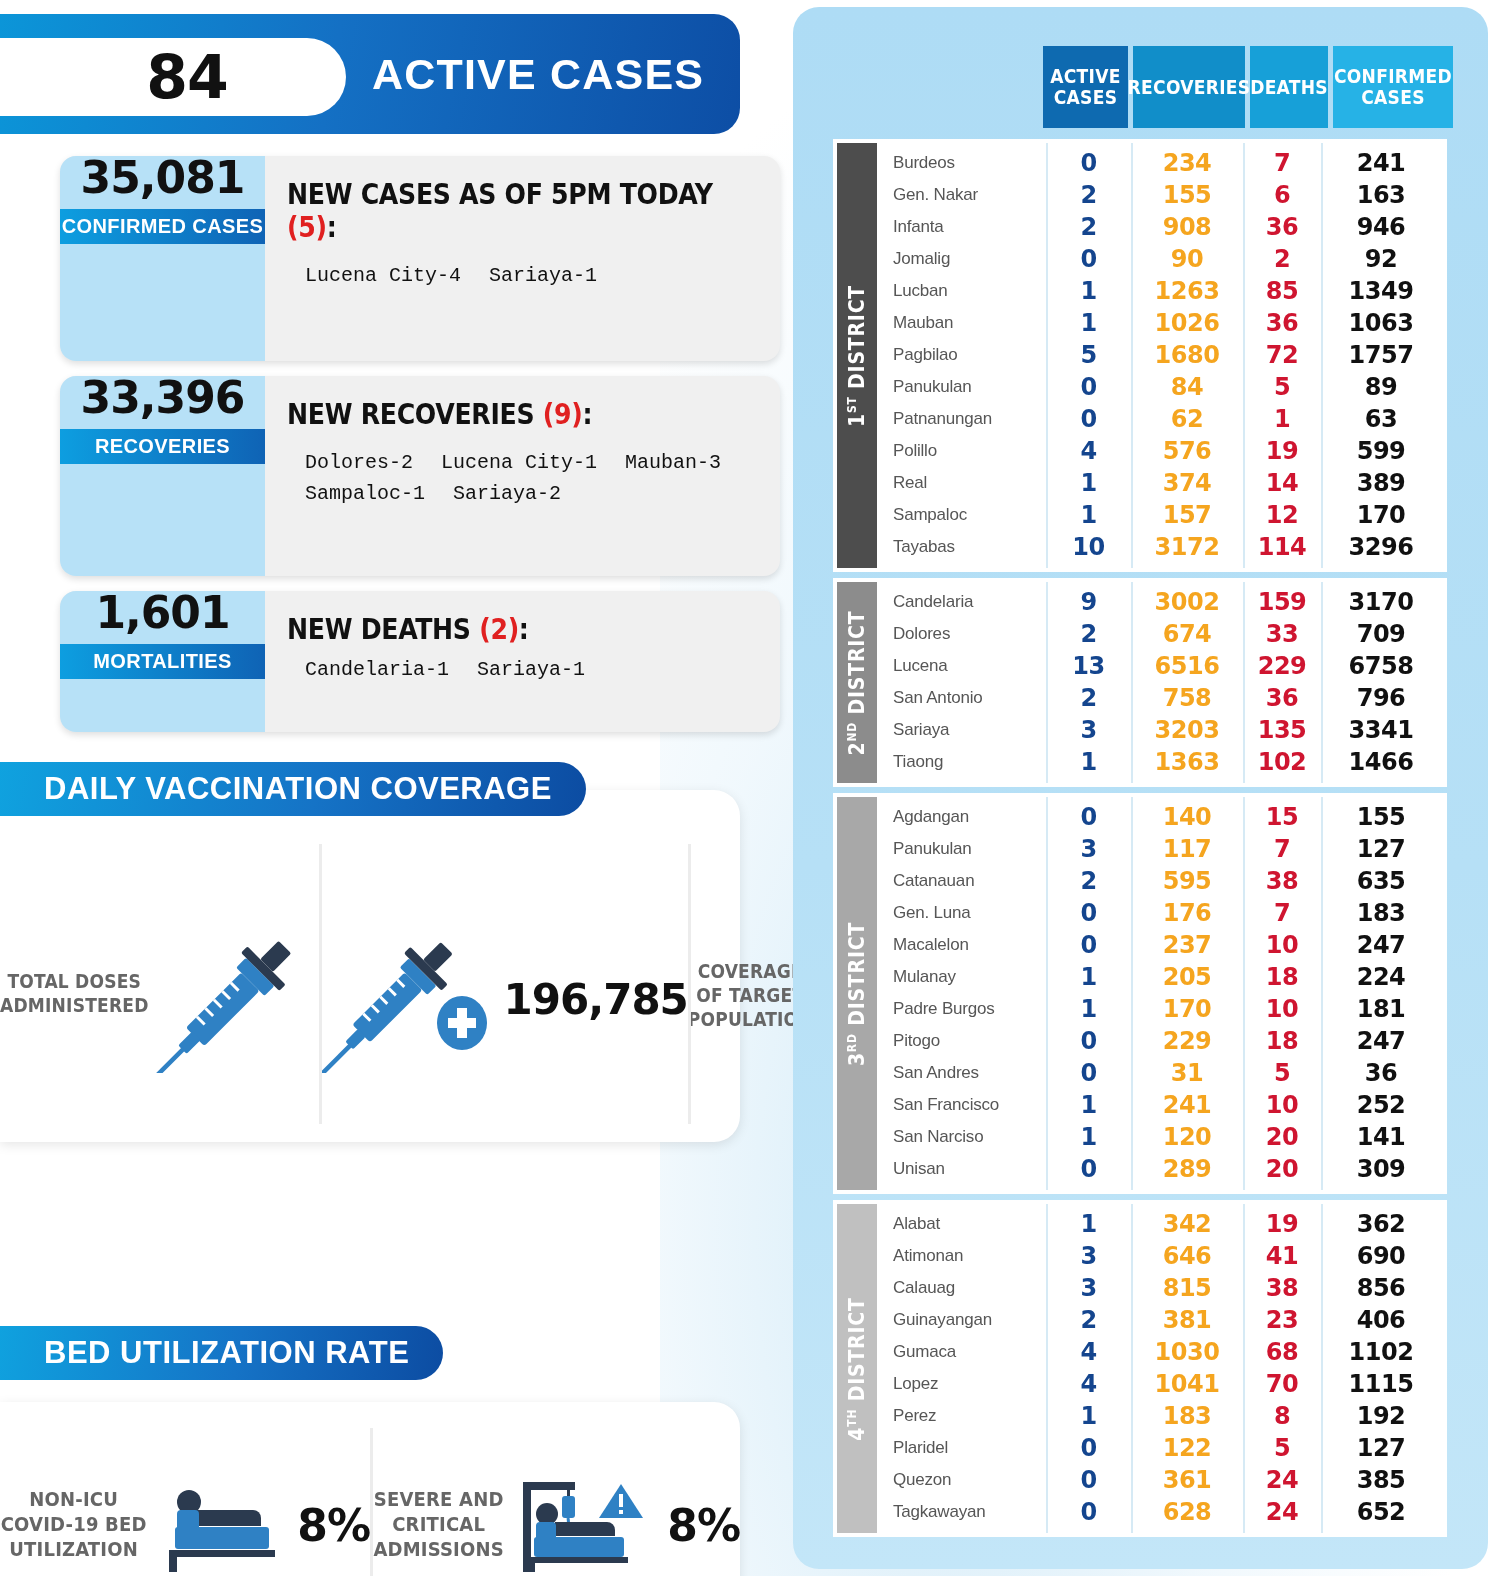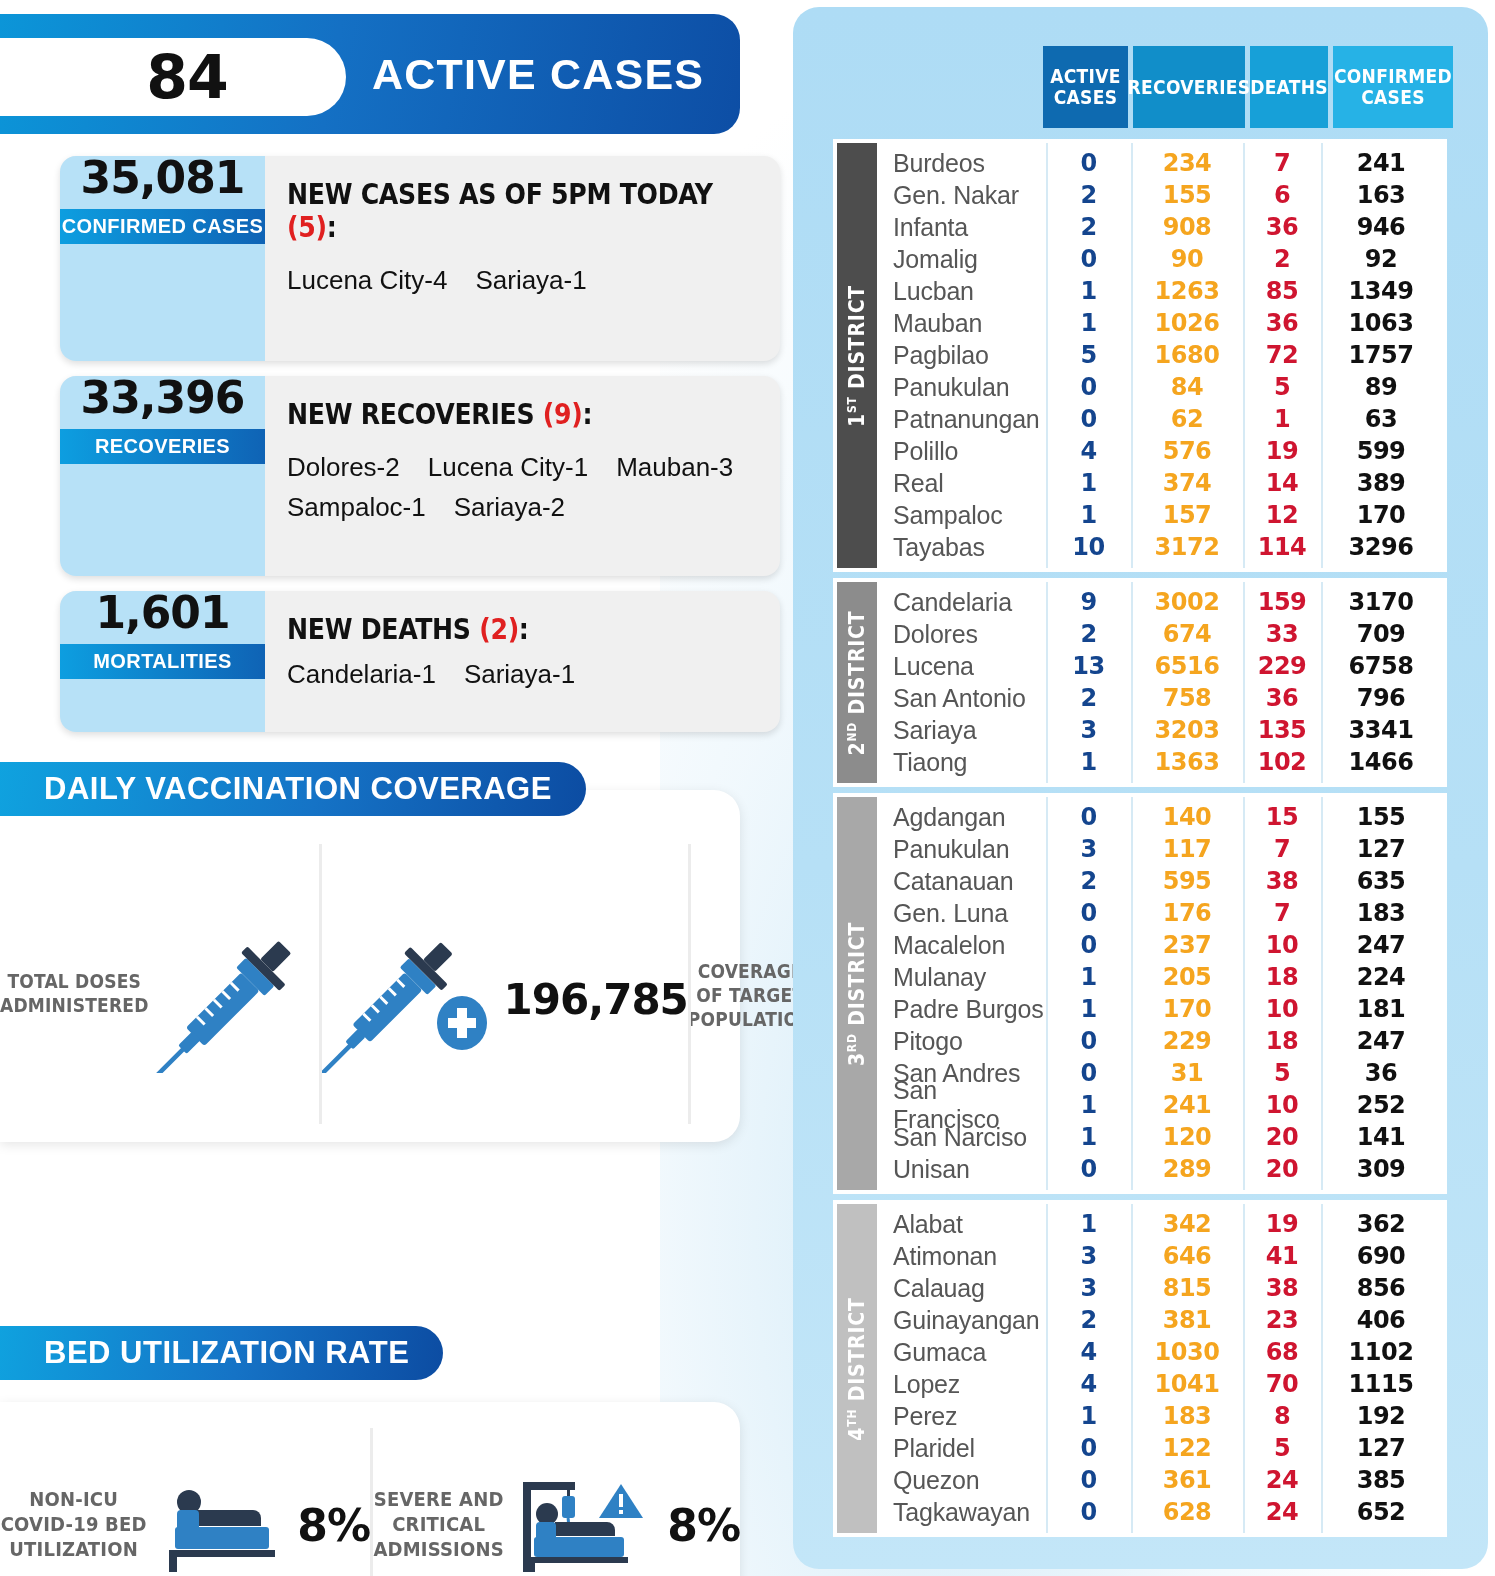--- a/index.html
+++ b/index.html
@@ -66,22 +66,23 @@
     color:#fff; font-weight:700; font-size:20px; letter-spacing:.4px;
     padding:6px 0;
   }
   .card .body { position:absolute; left:205px; top:0; right:0; bottom:0; padding:22px 18px 0 22px; }
   .card .heading {
     font-family:"DejaVu Sans Condensed","Liberation Sans Narrow","Liberation Sans", sans-serif;
     font-weight:700; font-size:28px; color:#111; letter-spacing:-.3px;
   }
   .card .heading .cnt { color:#e02020; }
   .card .towns {
-    margin-top:16px; font-size:26px; color:#111; line-height:1.55;
-    font-family:Liberation Sans, sans-serif;
+    margin-top:16px; font-size:20px; color:#111; line-height:1.55;
+    font-family:Liberation Mono, monospace;
+    margin-left:18px;
   }
   .card .towns span { margin-right:28px; white-space:nowrap; }
 
   #card-cases { top:156px; height:205px; }
   #card-recov { top:376px; height:200px; }
   #card-death { top:591px; height:141px; }
 
   
   .banner {
     position:absolute; left:-14px; height:54px;
@@ -166,21 +167,21 @@
   }
   .dlabel .bar sup { font-size:12px; vertical-align:super; }
   .d1 .bar { background:#4d4d4d; }
   .d2 .bar { background:#8c8c8c; }
   .d3 .bar { background:#a8a8a8; }
   .d4 .bar { background:#c0c0c0; }
 
   .rows { flex:1; padding:8px 0 9px 0; position:relative; }
   .row { display:flex; align-items:center; height:32px; }
   .c-town { width:167px; padding-left:14px;
-    font-size:25px; color:#565656;
+    font-size:17px; color:#565656;
     font-family:"Liberation Sans", sans-serif; letter-spacing:-.2px; }
   .c-num { text-align:center; font-weight:700; font-size:24px;
     font-family:"DejaVu Sans", sans-serif; letter-spacing:-.5px; }
   .c-active { width:85px; color:#14458e; }
   .c-recov  { width:112px; color:#f5a51f; }
   .c-death  { width:78px;  color:#cf1530; }
   .c-conf   { width:120px; color:#111; }
   
   .rows::after { content:""; }
   .vsep { position:absolute; top:4px; bottom:4px; width:2px; background:#d6eaf5; }

